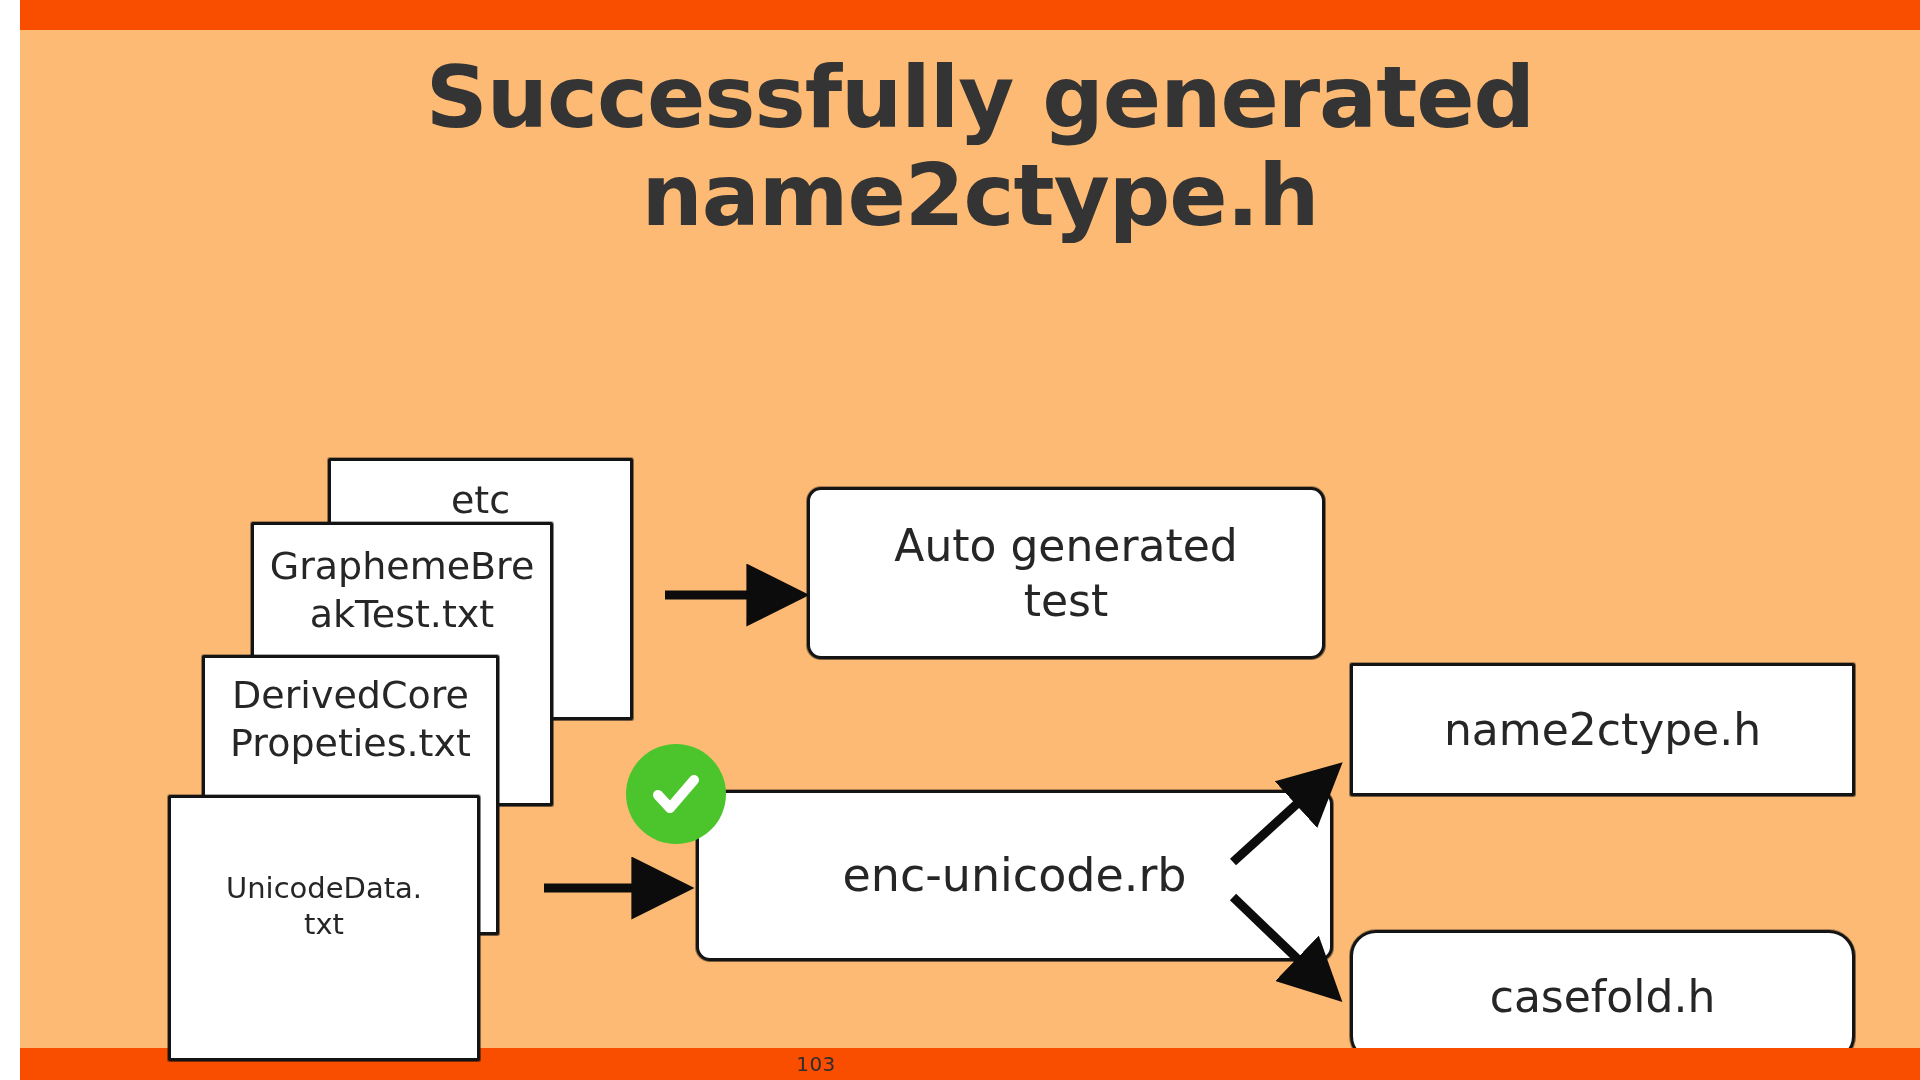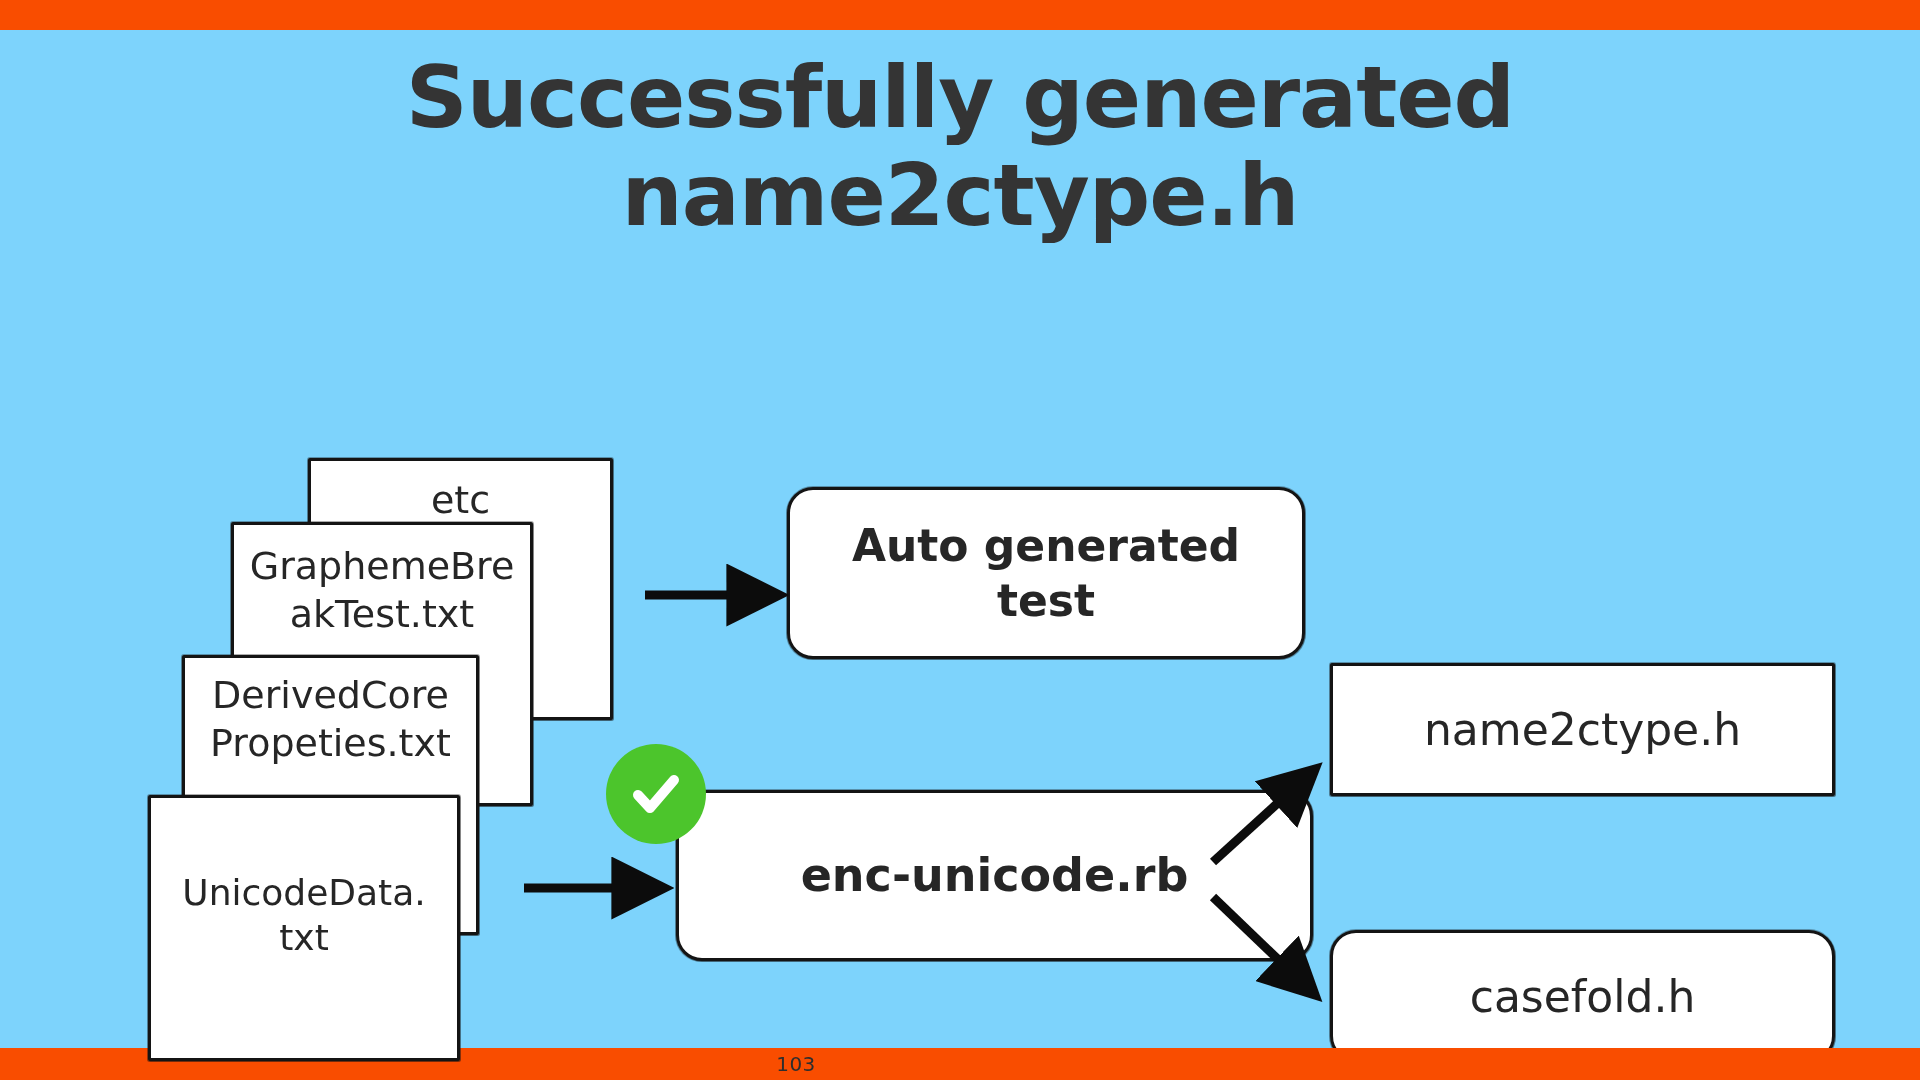--- a/index.html
+++ b/index.html
@@ -11,21 +11,22 @@
     width: 1920px;
     height: 1080px;
     overflow: hidden;
     position: relative;
     font-family: "DejaVu Sans", sans-serif;
   }
 
   .slide {
     position: absolute;
     inset: 0;
-    background: #7dd3fc;
+    background: #fdba74;
+    margin-left: 20px;
   }
 
   
   .bar {
     position: absolute;
     left: 0;
     width: 1920px;
     background: #f94d00;
   }
   .bar-top { top: 0; height: 30px; }
@@ -86,33 +87,32 @@
   
   .sketch {
     border-style: solid;
     border-radius: 2px;
     box-shadow:
       0 0 0 1px rgba(20,20,20,0.35),
       1px 1px 0 rgba(20,20,20,0.25),
       -1px 1px 0 rgba(20,20,20,0.15);
   }
   .sketch-round {
-    border-radius: 26px;
+    border-radius: 14px;
     box-shadow:
       0 0 0 1px rgba(20,20,20,0.35),
       1px 1px 0 rgba(20,20,20,0.22),
       -1px 1px 0 rgba(20,20,20,0.14);
-    font-weight: bold;
   }
 
   
   .doc-etc        { left: 308px; top: 441px; width: 305px; height: 262px; font-size: 38px; align-items: flex-start; padding-top: 16px; z-index: 1; }
   .doc-grapheme   { left: 231px; top: 505px; width: 302px; height: 284px; font-size: 38px; align-items: flex-start; padding-top: 18px; z-index: 2; }
   .doc-derived    { left: 182px; top: 638px; width: 297px; height: 280px; font-size: 38px; align-items: flex-start; padding-top: 14px; z-index: 3; }
-  .doc-unicode    { left: 148px; top: 778px; width: 312px; height: 266px; font-size: 36px; align-items: flex-start; padding-top: 72px; z-index: 4; }
+  .doc-unicode    { left: 148px; top: 778px; width: 312px; height: 266px; font-size: 29px; align-items: flex-start; padding-top: 72px; z-index: 4; }
 
   
   .node-autotest  { left: 787px; top: 470px; width: 518px; height: 172px; font-size: 44px; }
   .node-enc       { left: 676px; top: 773px; width: 637px; height: 171px; font-size: 46px; z-index: 5; }
 
   
   .node-name2c    { left: 1330px; top: 646px; width: 505px; height: 133px; font-size: 44px; }
   .node-casefold  { left: 1330px; top: 913px; width: 505px; height: 132px; font-size: 44px; border-radius: 26px; }
 
   

